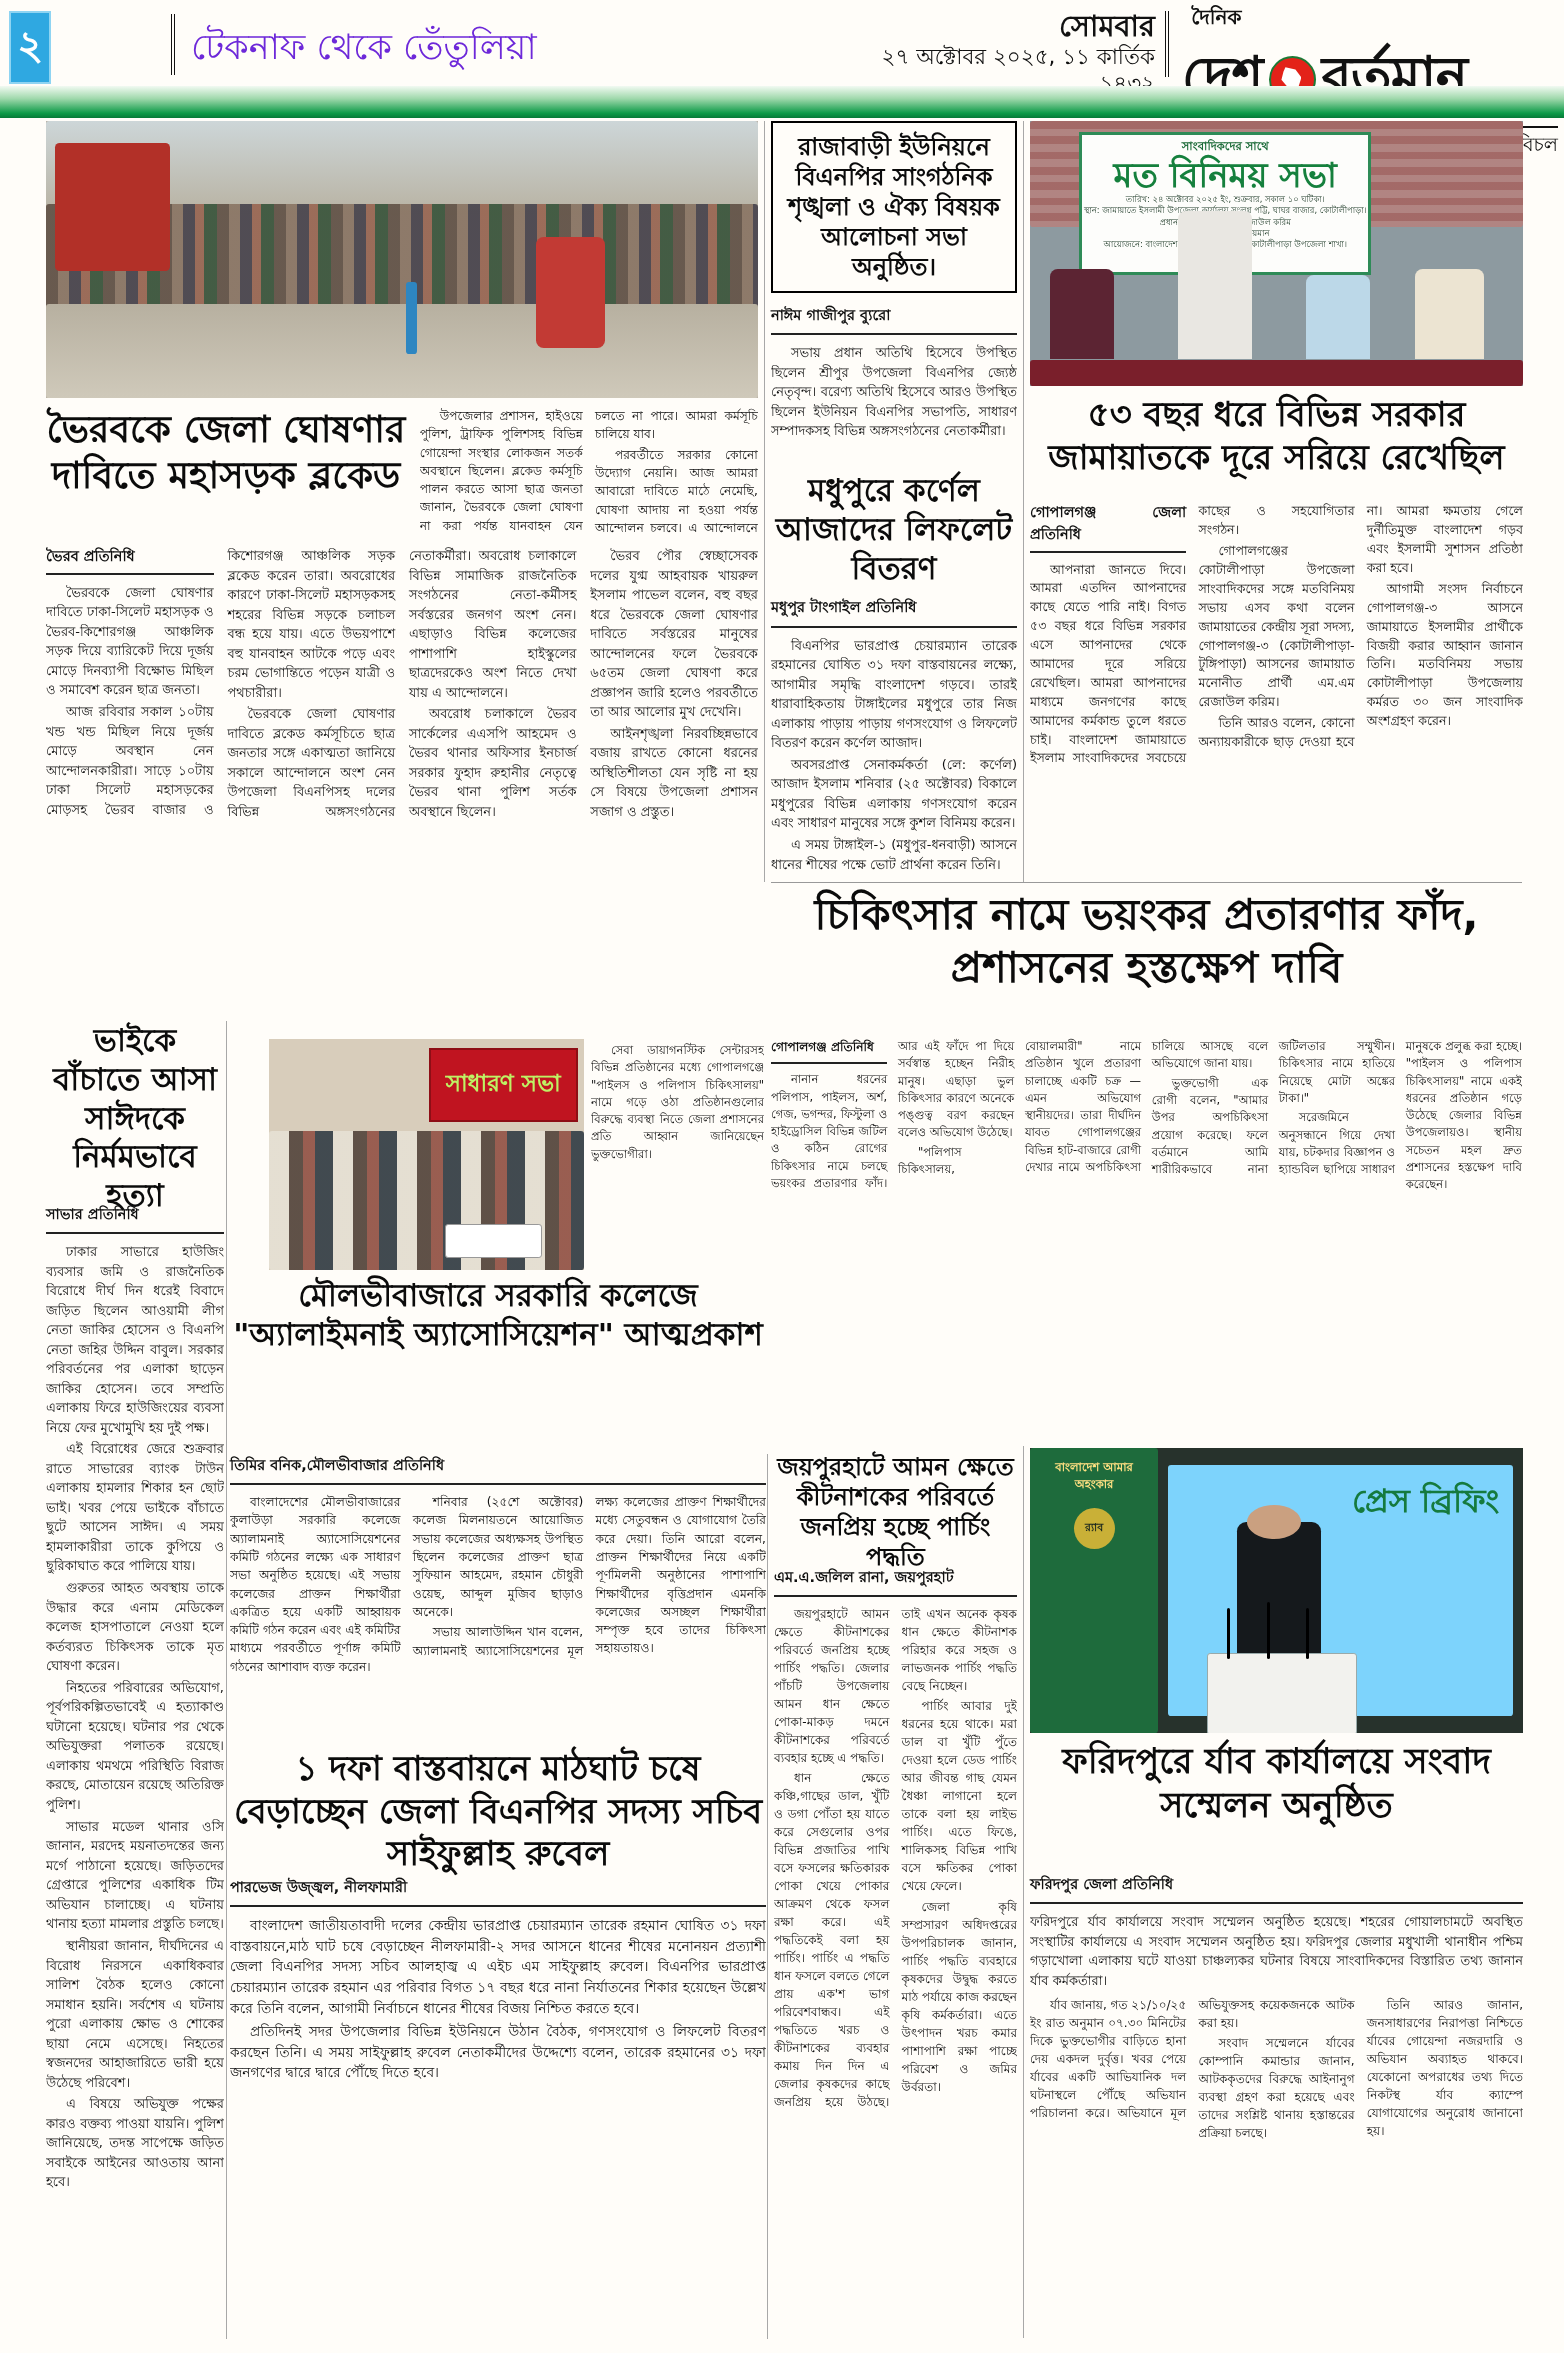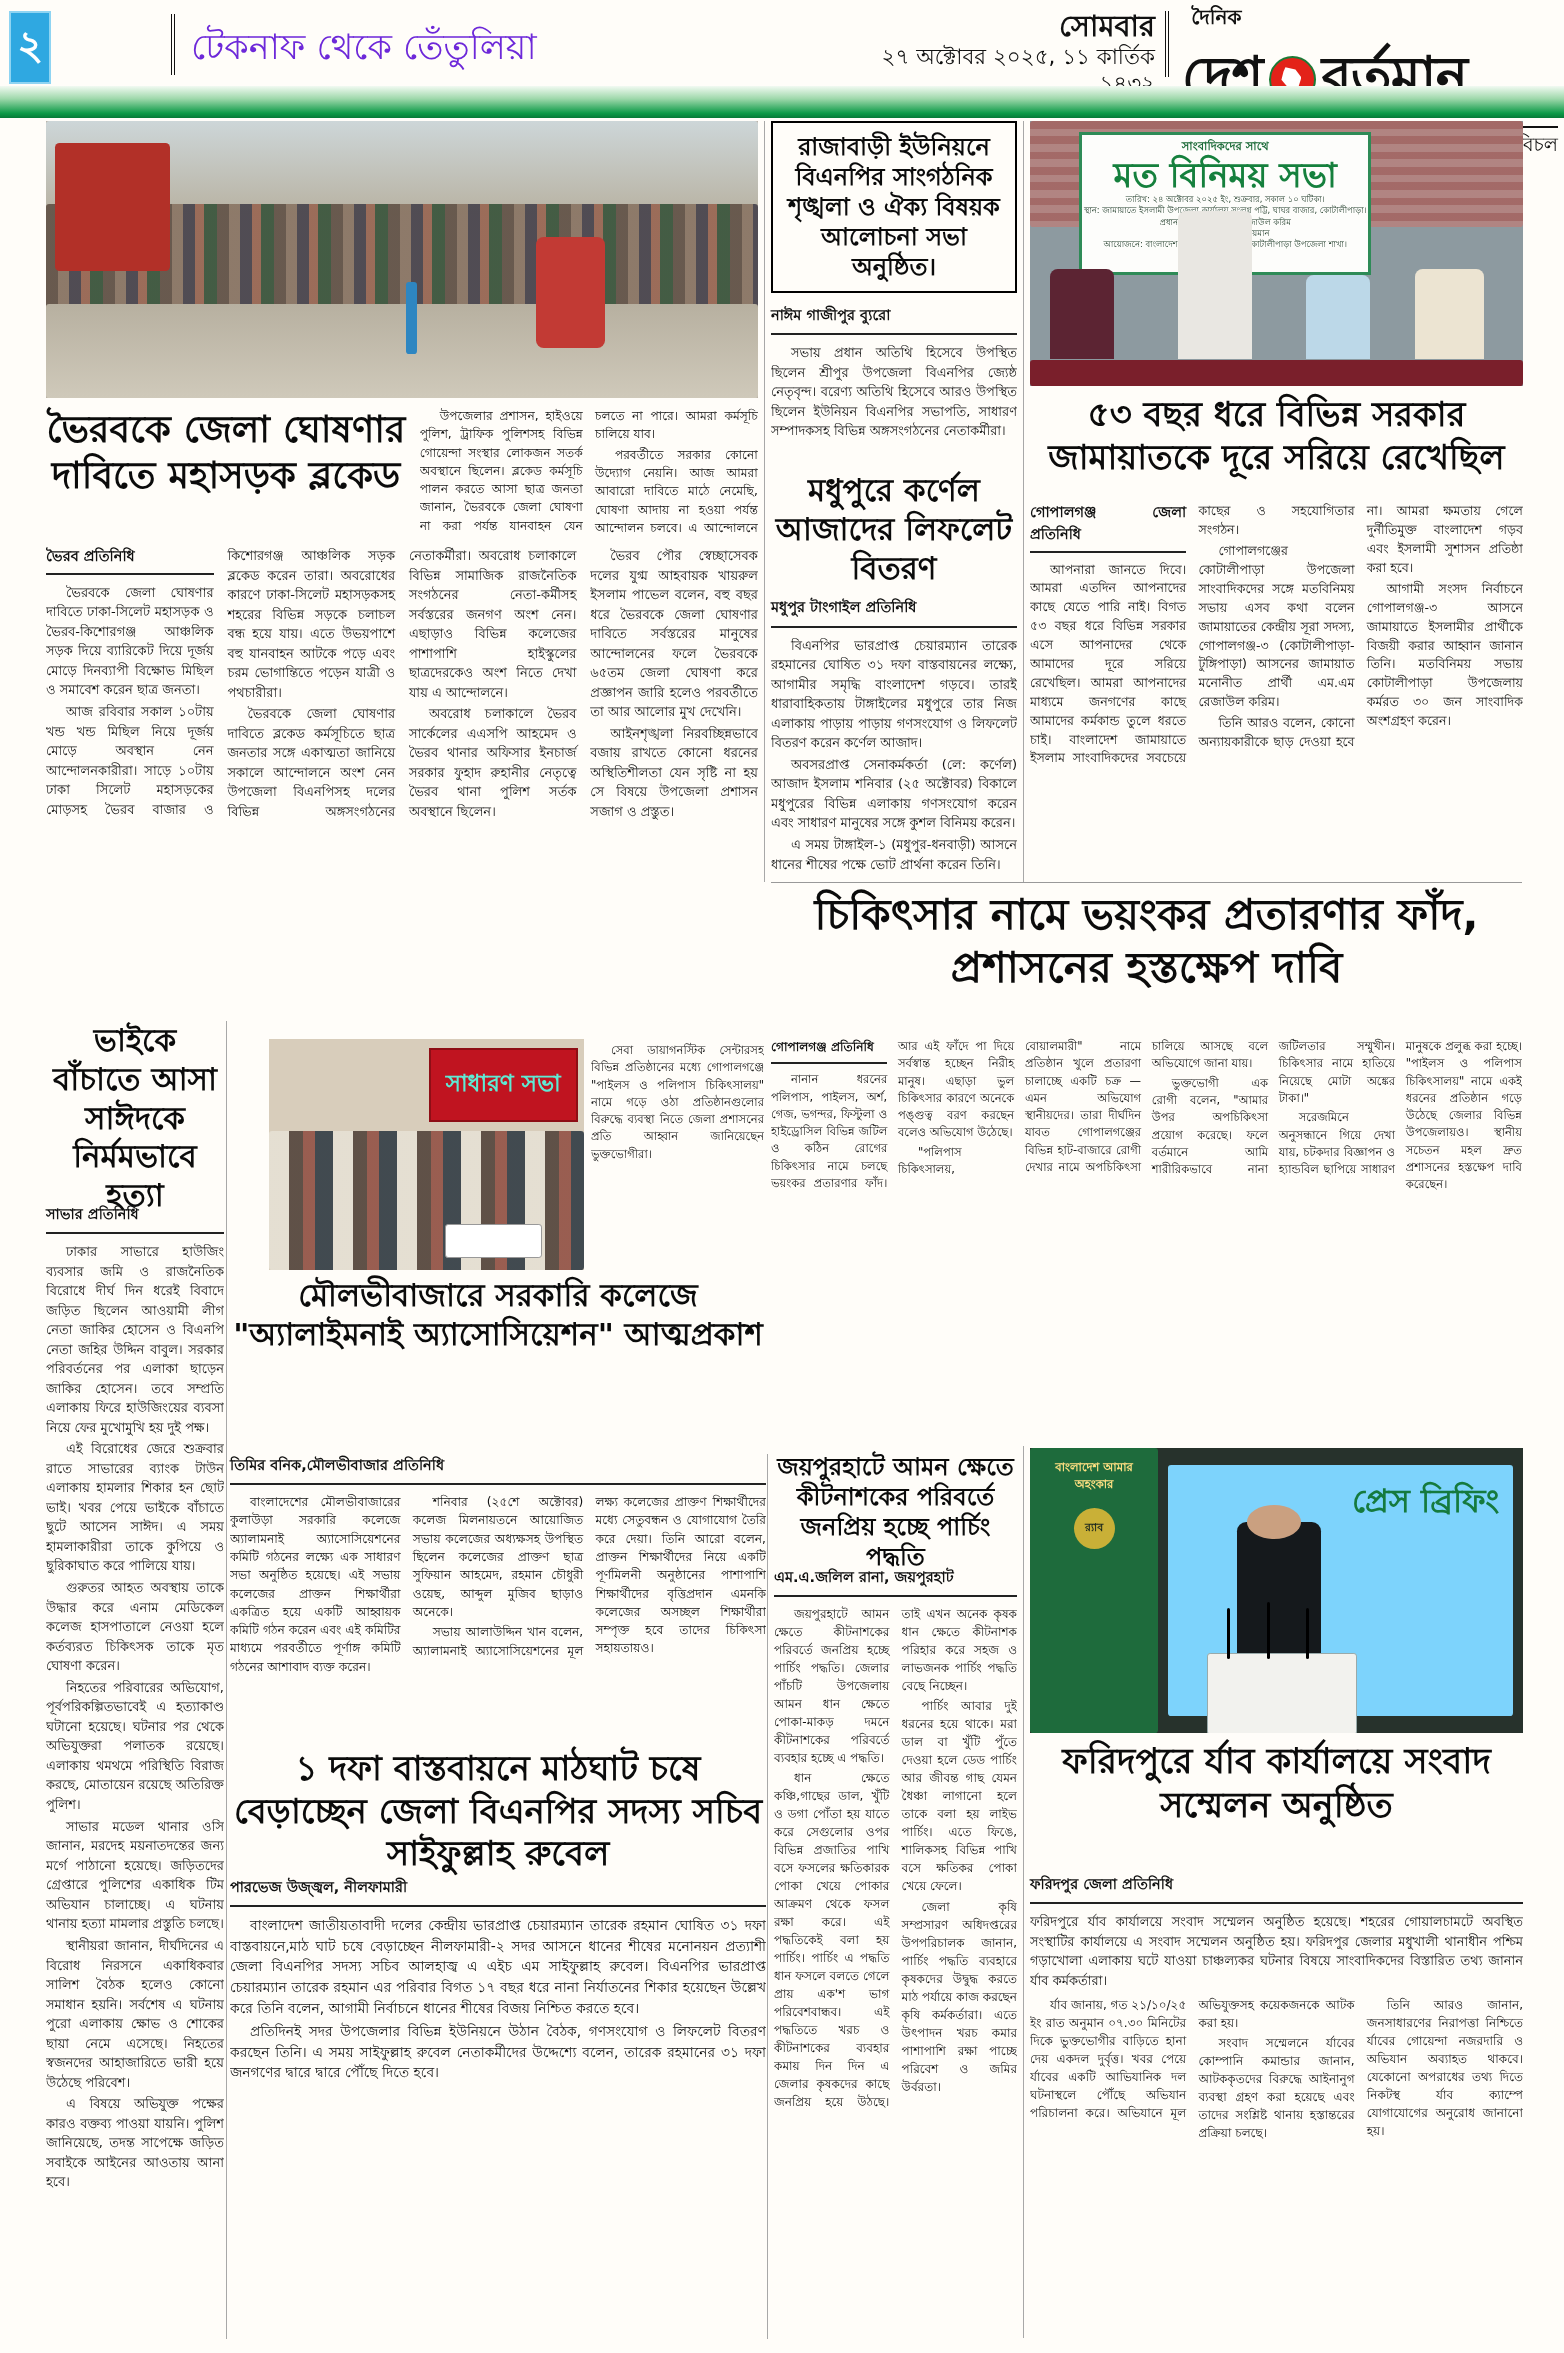--- a/index.html
+++ b/index.html
@@ -38,21 +38,21 @@
   .c6{column-count:6;column-gap:10.7px;}
   .vrule{width:0.8px;background:#a8a8a8;}
   .hrule{height:1.5px;background:#777;}
   .boxhead{border:2.3px solid #000;padding:9.2px 6.1px;}
   
   .sil{position:absolute;border-radius:3.1px;}
   .banner-white{position:absolute;background:#fdfdfb;border:3.8px solid #2e8b57;text-align:center;overflow:hidden;}
   .banner-white .b-top{font-size:11.5px;color:#1d6b39;font-weight:bold;margin-top:3.1px;}
   .banner-white .b-title{font-size:34px;color:#15803d;font-weight:bold;line-height:1.1;}
   .banner-white .b-line{font-size:8.4px;color:#25402e;line-height:1.35;}
-  .banner-red{position:absolute;background:#c01420;color:#5eead4;font-weight:bold;text-align:center;
+  .banner-red{position:absolute;background:#c01420;color:#bef264;font-weight:bold;text-align:center;
               display:flex;align-items:center;justify-content:center;border:2.3px solid #8e0e16;}
 </style>
 </head>
 <body>
 
 <div class="page">
 
   <div class="abs pagenum">
     <span>২</span>
   </div>

